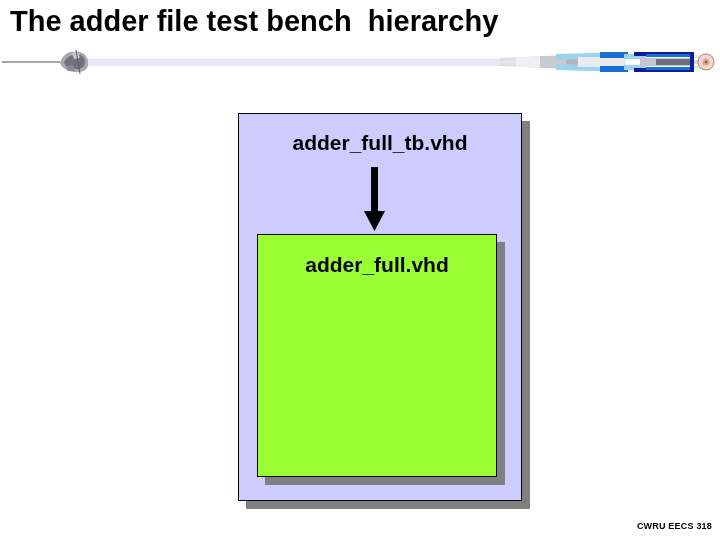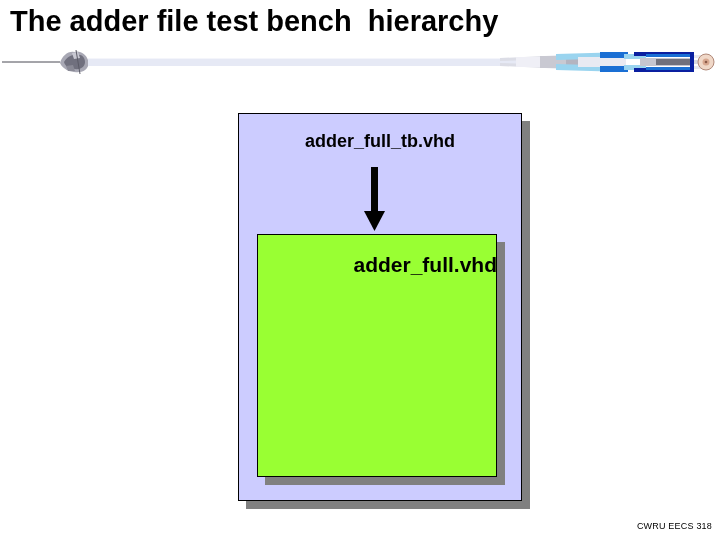--- a/index.html
+++ b/index.html
@@ -58,21 +58,21 @@
     background: #ccccff;
     border: 1px solid #000000;
     box-sizing: border-box;
   }
   .outer-box-label {
     position: absolute;
     left: 238px;
     top: 131px;
     width: 284px;
     text-align: center;
-    font-size: 18px;
+    font-size: 21px;
     font-weight: bold;
     color: #000000;
     white-space: pre;
   }
 
   
   .flow-arrow {
     position: absolute;
     left: 362px;
     top: 167px;
@@ -97,34 +97,34 @@
     height: 243px;
     background: #99ff33;
     border: 1px solid #000000;
     box-sizing: border-box;
   }
   .inner-box-label {
     position: absolute;
     left: 257px;
     top: 253px;
     width: 240px;
-    text-align: right;
+    text-align: center;
     font-size: 21px;
     font-weight: bold;
     color: #000000;
     white-space: pre;
   }
 
   
   .footer {
     position: absolute;
     right: 8px;
     top: 521px;
     font-size: 9px;
-    font-weight: normal;
+    font-weight: bold;
     color: #000000;
     letter-spacing: 0.2px;
     white-space: pre;
   }
 </style>
 </head>
 <body>
 
 <div class="slide-title">The adder file test bench  hierarchy</div>
 

